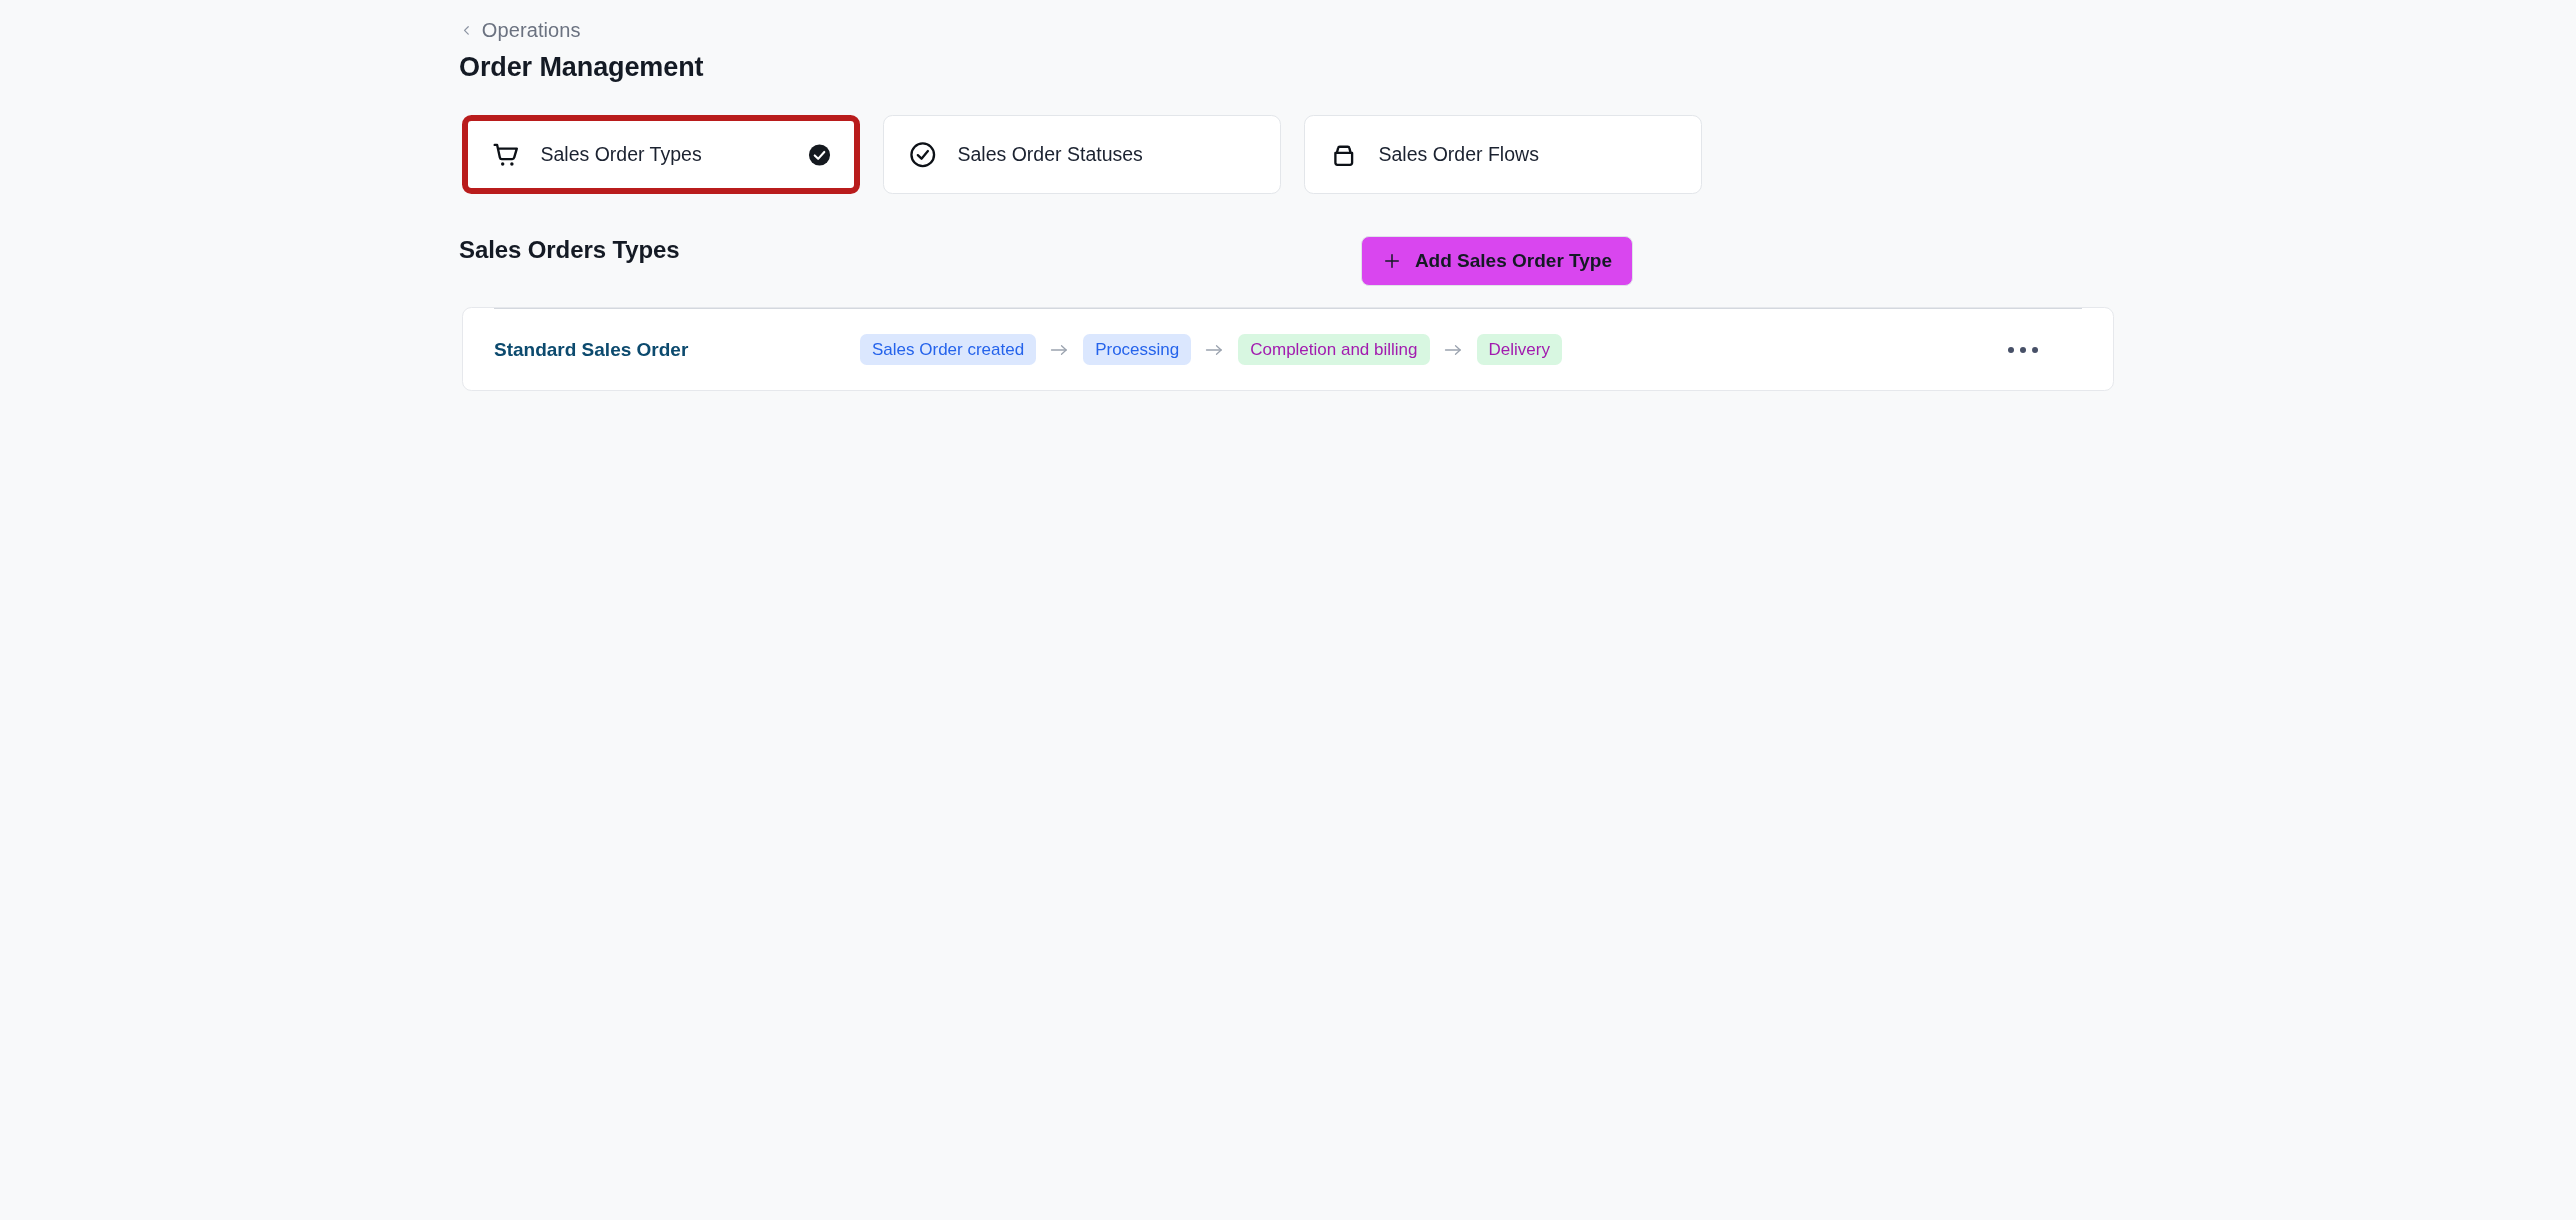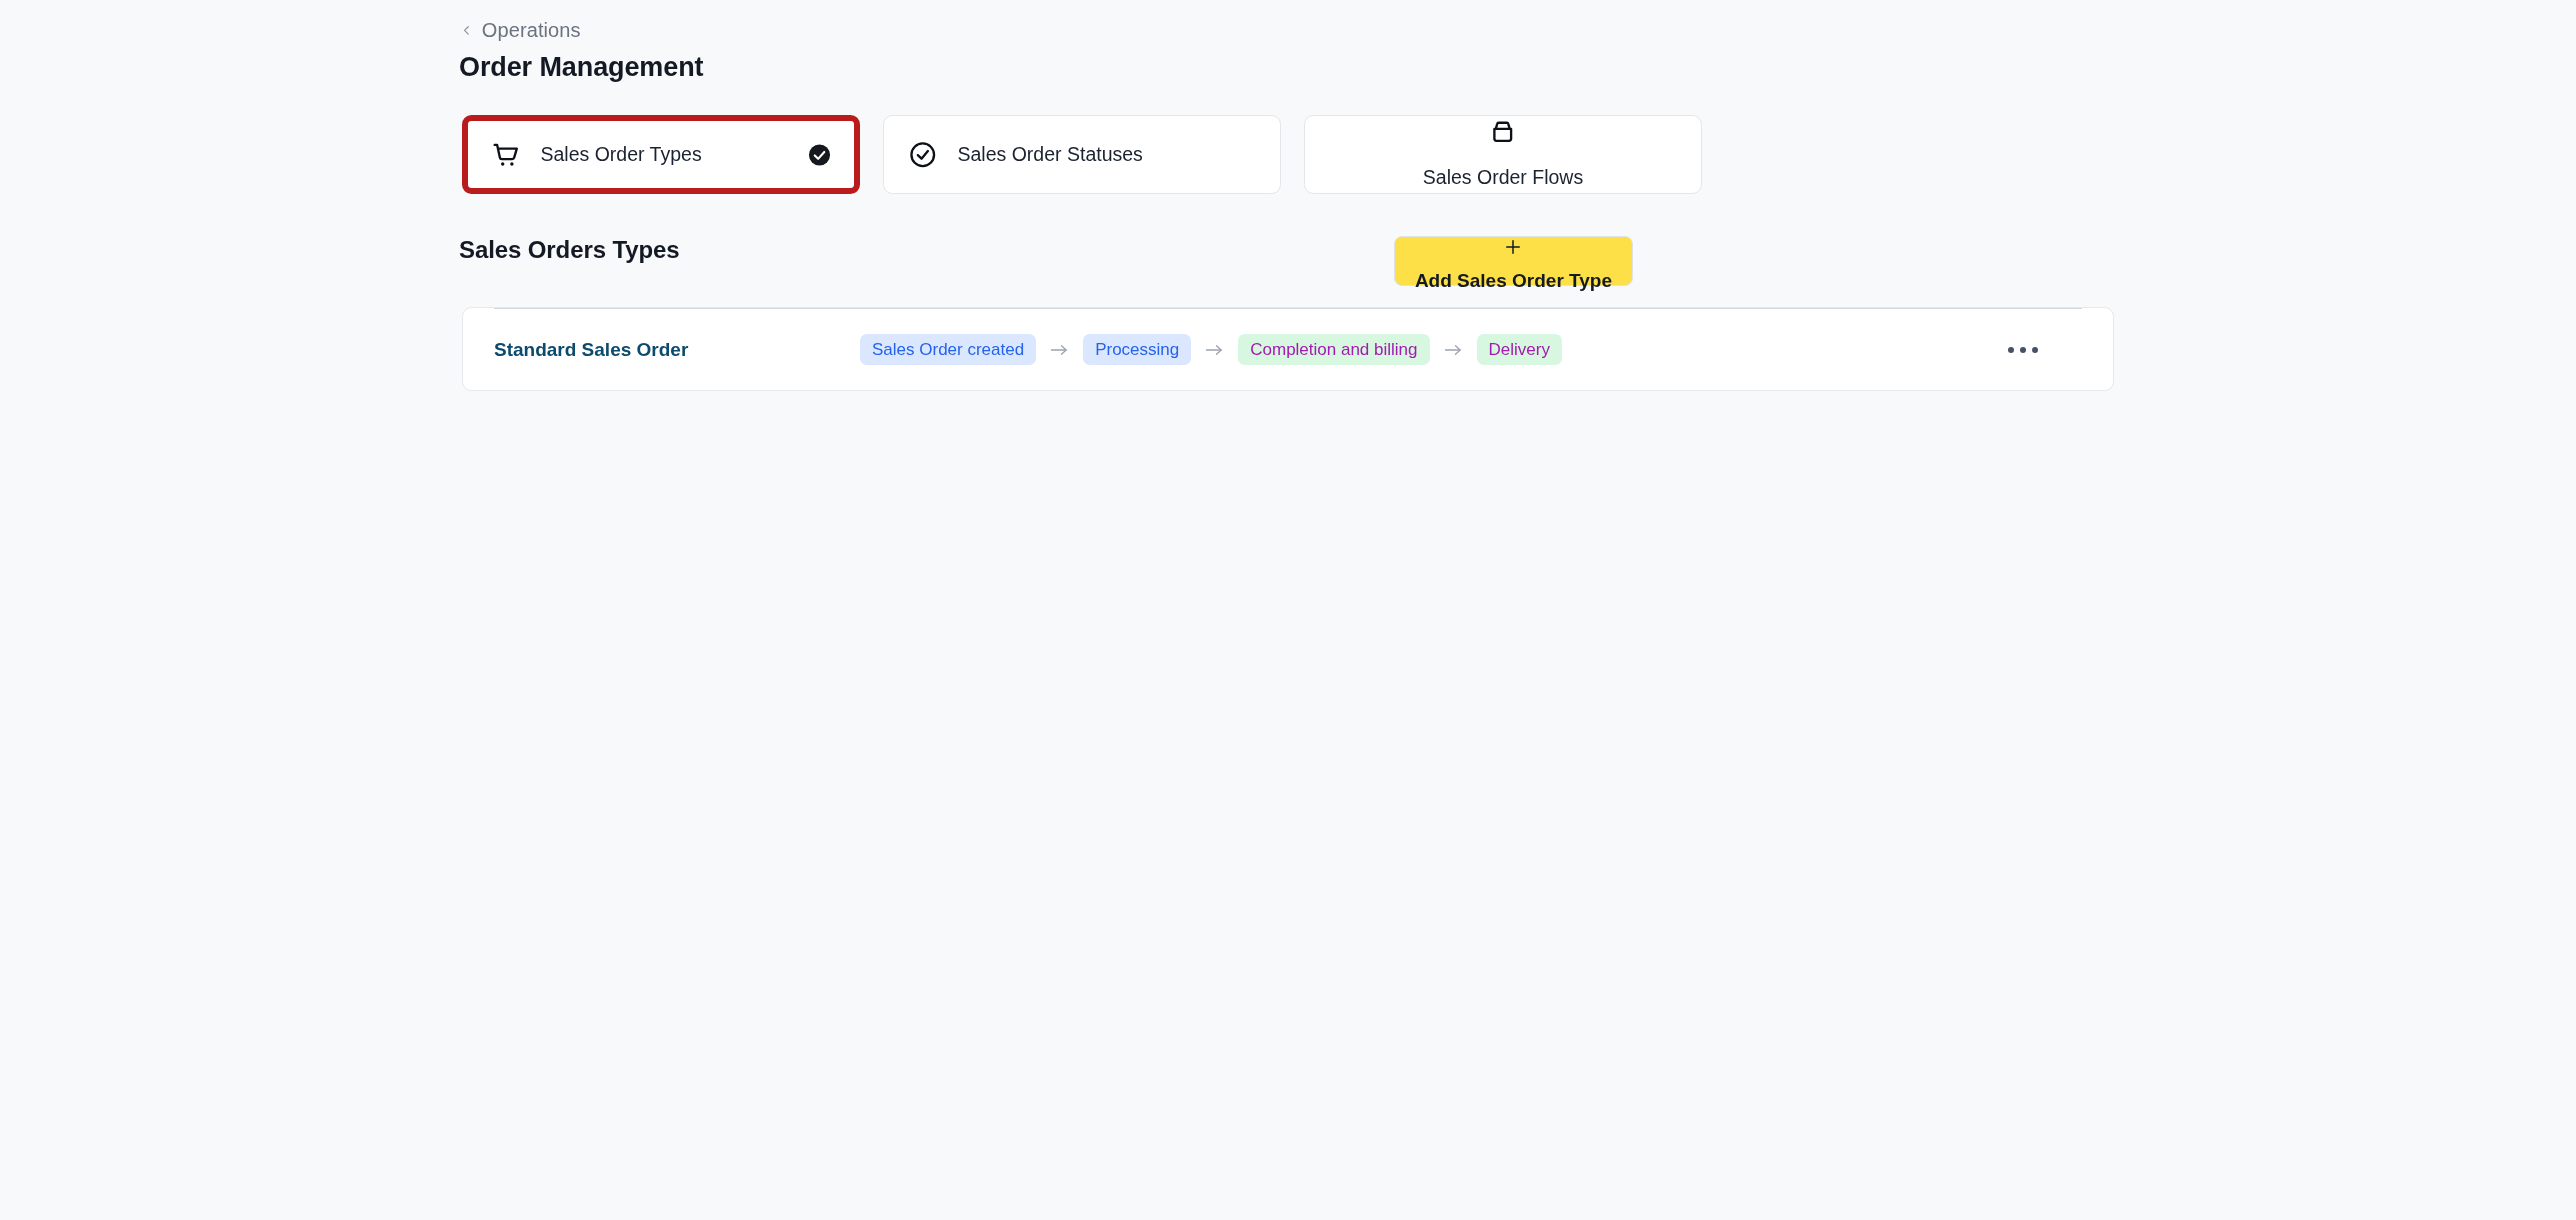--- a/index.html
+++ b/index.html
@@ -90,21 +90,21 @@
     display: block;
   }
   .tab-card .tab-label {
     font-size: 19.5px;
     line-height: 23px;
     color: #1b2230;
     white-space: nowrap;
   }
   .tab-card.card-types { width: 398px; }
   .tab-card.card-statuses { width: 398px; }
-  .tab-card.card-flows { width: 398px; flex-direction: column; }
+  .tab-card.card-flows { width: 398px; }
   .tab-card .check-badge {
     position: absolute;
     right: 23px;
     top: 50%;
     transform: translateY(-50%);
     width: 23px;
     height: 23px;
     display: block;
   }
 
@@ -118,30 +118,29 @@
     font-weight: 700;
     color: #141a24;
     letter-spacing: -0.1px;
   }
   .add-button {
     position: absolute;
     right: 425px;
     top: 236px;
     box-sizing: border-box;
     height: 50px;
-    background: #fde047;
+    background: #d946ef;
     border: 0.7px solid #dfe3e8;
     border-radius: 8px;
     display: flex;
     align-items: center;
     gap: 13.4px;
     padding: 0 20px;
     cursor: pointer;
     white-space: nowrap;
-    flex-direction: column;
   }
   .add-button .plus-icon {
     width: 20px;
     height: 20px;
     display: block;
     color: #141a24;
   }
   .add-button .add-label {
     font-size: 19px;
     line-height: 21.5px;

